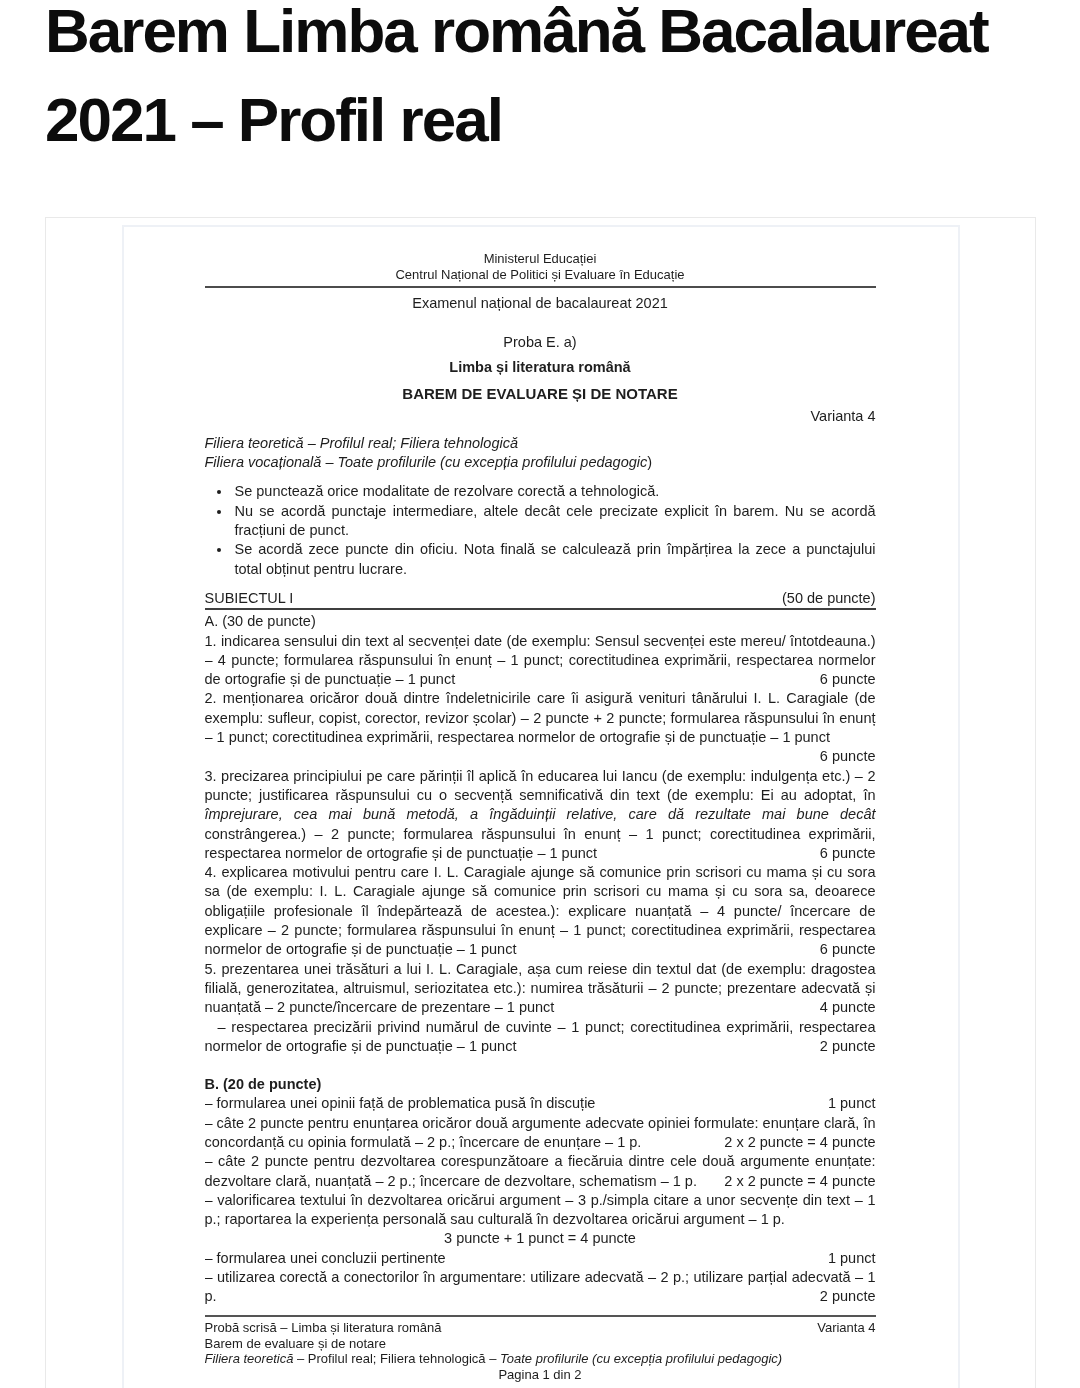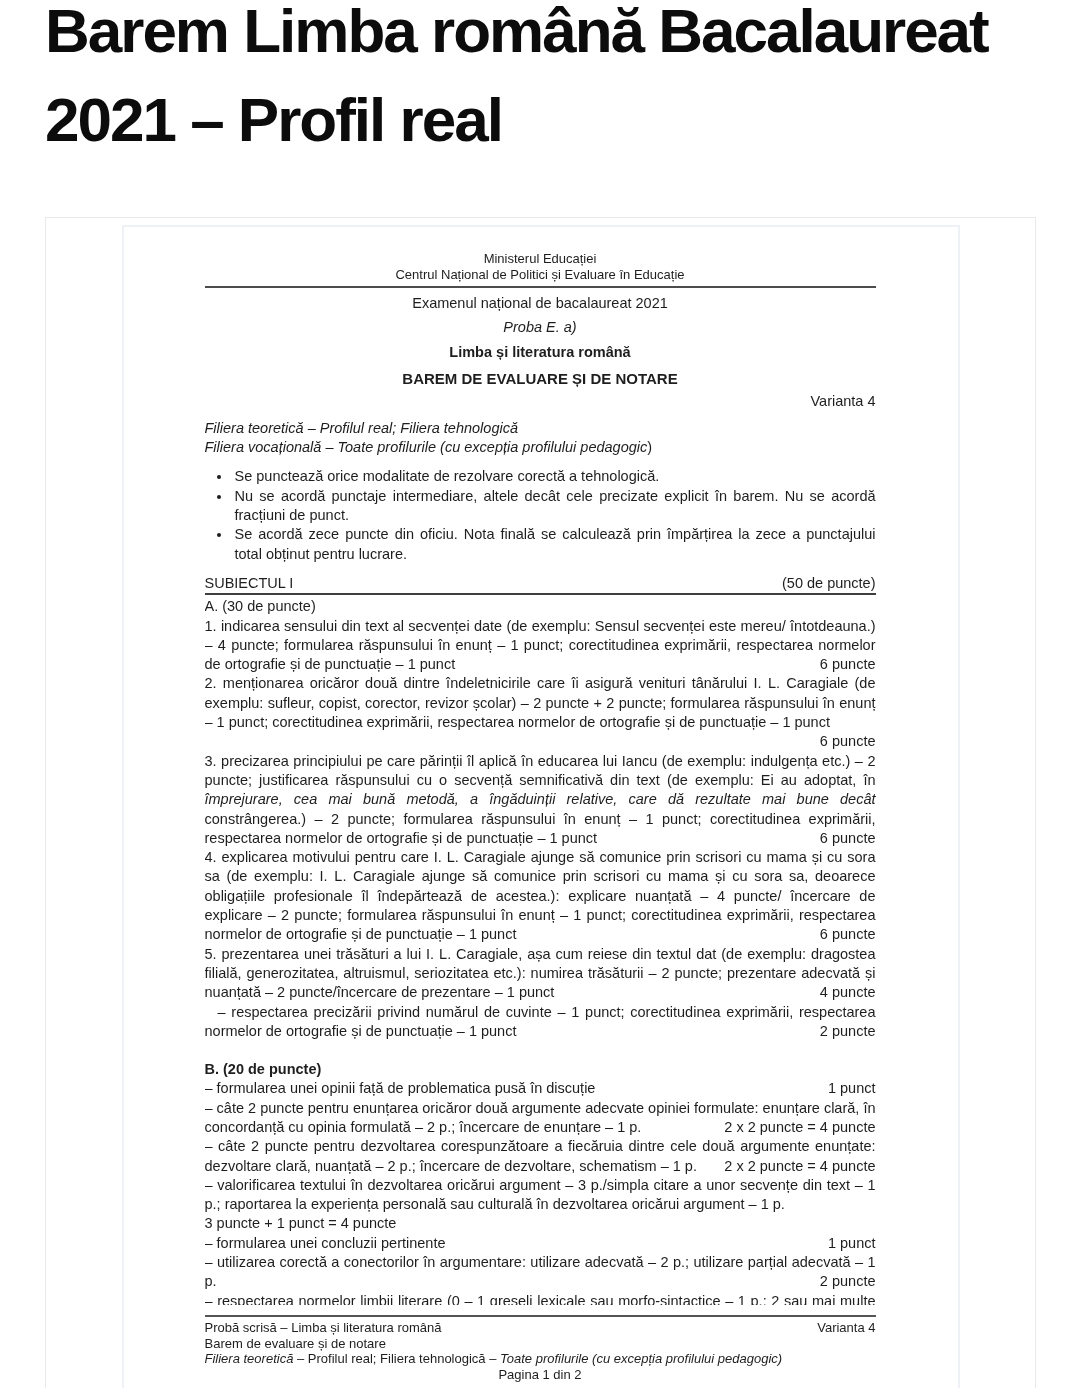--- a/index.html
+++ b/index.html
@@ -29,34 +29,34 @@
     font-size:14.5px;line-height:19.3px;color:#1e1e1e;
   }
   .doc-body{flex:1 1 auto;overflow:hidden;}
   .page-gap{flex:1 1 auto;width:100%;background:#eef0f3;}
   
   p,div{margin:0;}
   .c{text-align:center;}
   .sm{font-size:13px;line-height:15.5px;}
   .rule{border-top:2px solid #4c4c4c;margin:4px 0 6px 0;}
   .exam{margin-top:2px;}
-  .proba{margin-top:5px;font-style:italic;}
+  .proba{margin-top:20px;}
   .subj{margin-top:5px;font-weight:bold;}
   .barem{margin-top:7px;font-weight:bold;font-size:15px;}
   .variant{text-align:right;margin-top:4px;}
   .filiera{margin-top:8px;line-height:19px;}
   .bullets{margin:10px 0 0 0;padding-left:27px;text-align:justify;}
   .bullets li{padding-left:3px;margin:0;}
   .sbar{display:flex;justify-content:space-between;border-bottom:2px solid #3f3f3f;margin-top:10px;}
   .sec-a-title{margin-top:2px;}
   .sec-b-title{margin-top:19px;font-weight:bold;}
   .item{text-align:justify;overflow:hidden;}
   .pts{float:right;padding-left:10px;}
   .indent{text-indent:13px;}
-  .right{text-align:left;}
+  .right{text-align:center;}
   
   .f{margin-top:10px;font-size:13px;line-height:15.4px;flex:none;}
   .f-rule{border-top:2px solid #555;margin-bottom:3px;}
   .f-row{display:flex;justify-content:space-between;}
   .f-center{text-align:center;}
   
   .b{font-weight:normal;}
   .i{font-style:italic;}
 </style>
 </head>

